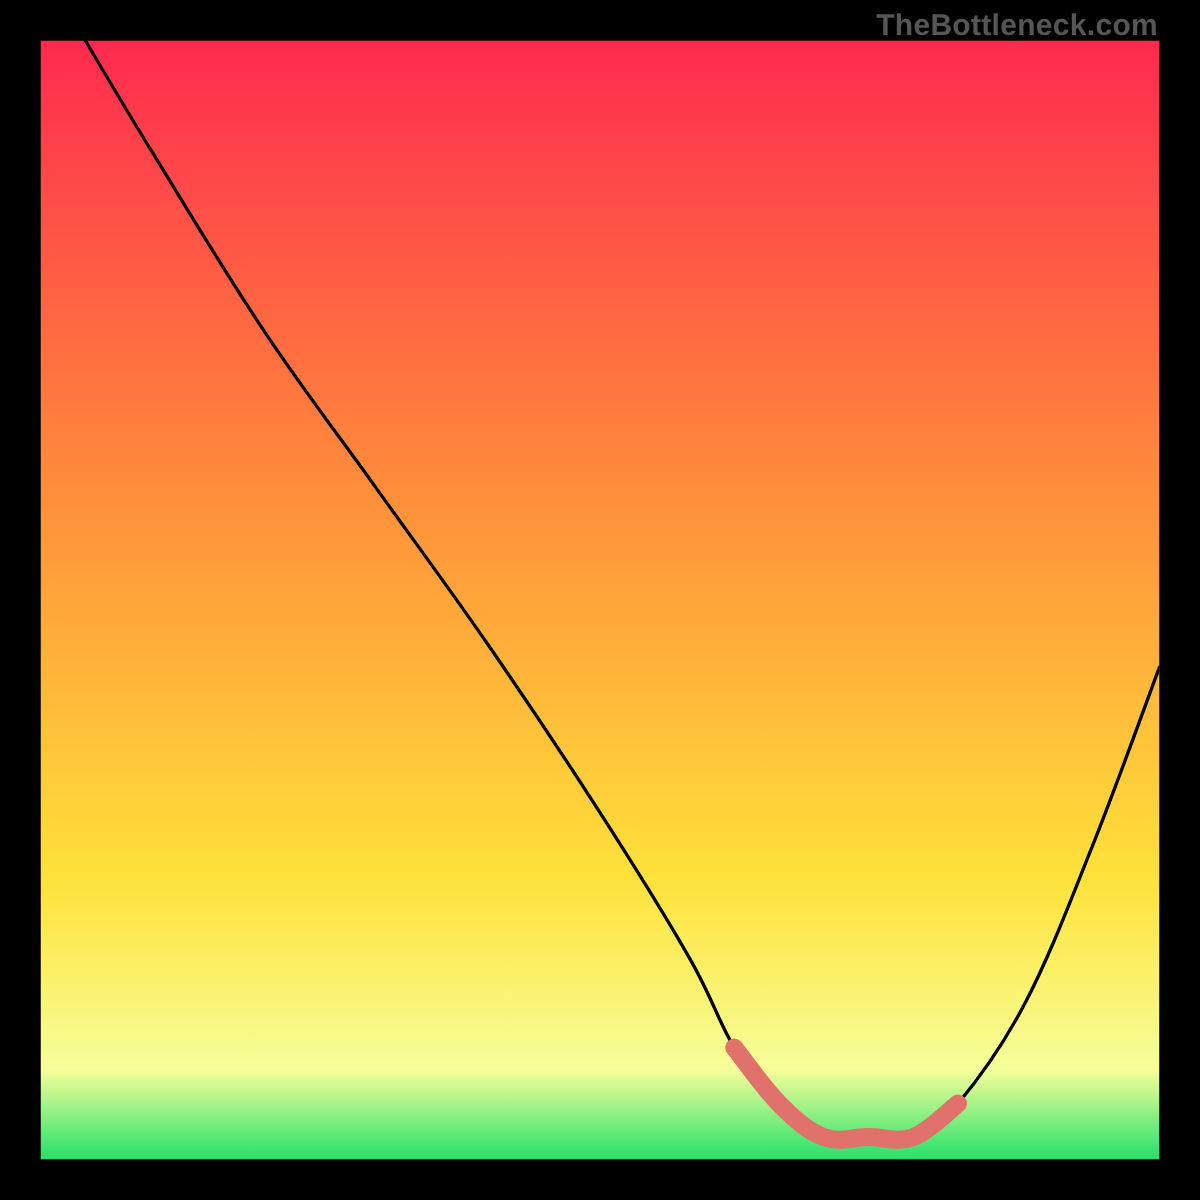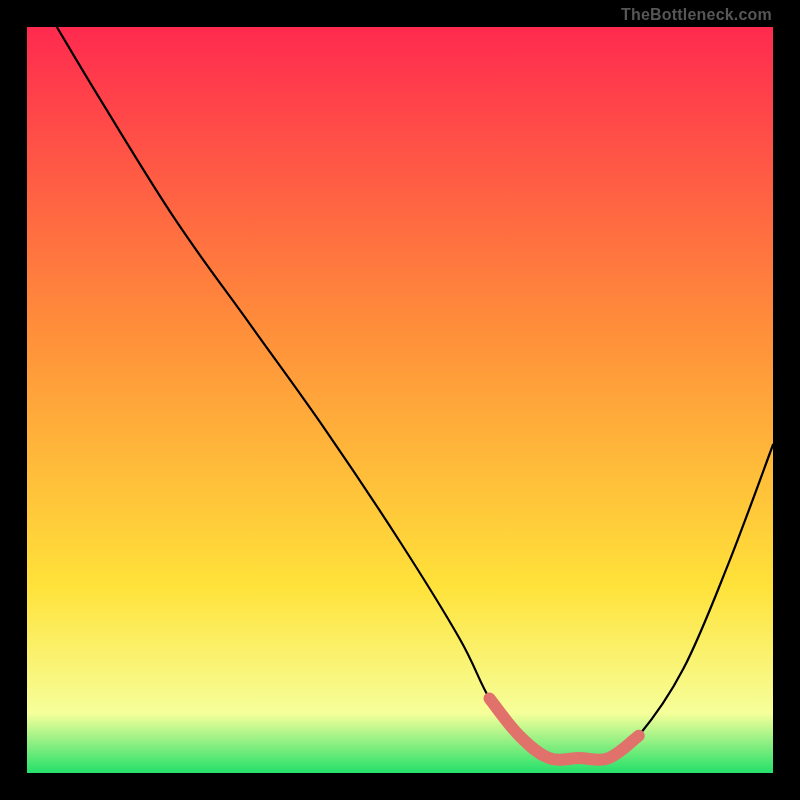--- a/index.html
+++ b/index.html
@@ -21,21 +21,21 @@
   }
   .gradient {
     width: 100%;
     height: 100%;
     display: block;
   }
   .watermark {
     position: absolute;
     top: 6px;
     right: 28px;
-    font-size: 16px;
+    font-size: 20px;
     font-weight: 600;
     color: #565656;
     letter-spacing: 0.2px;
     user-select: none;
   }
   .curve-layer {
     position: absolute;
     left: 27px;
     top: 27px;
     width: 746px;

